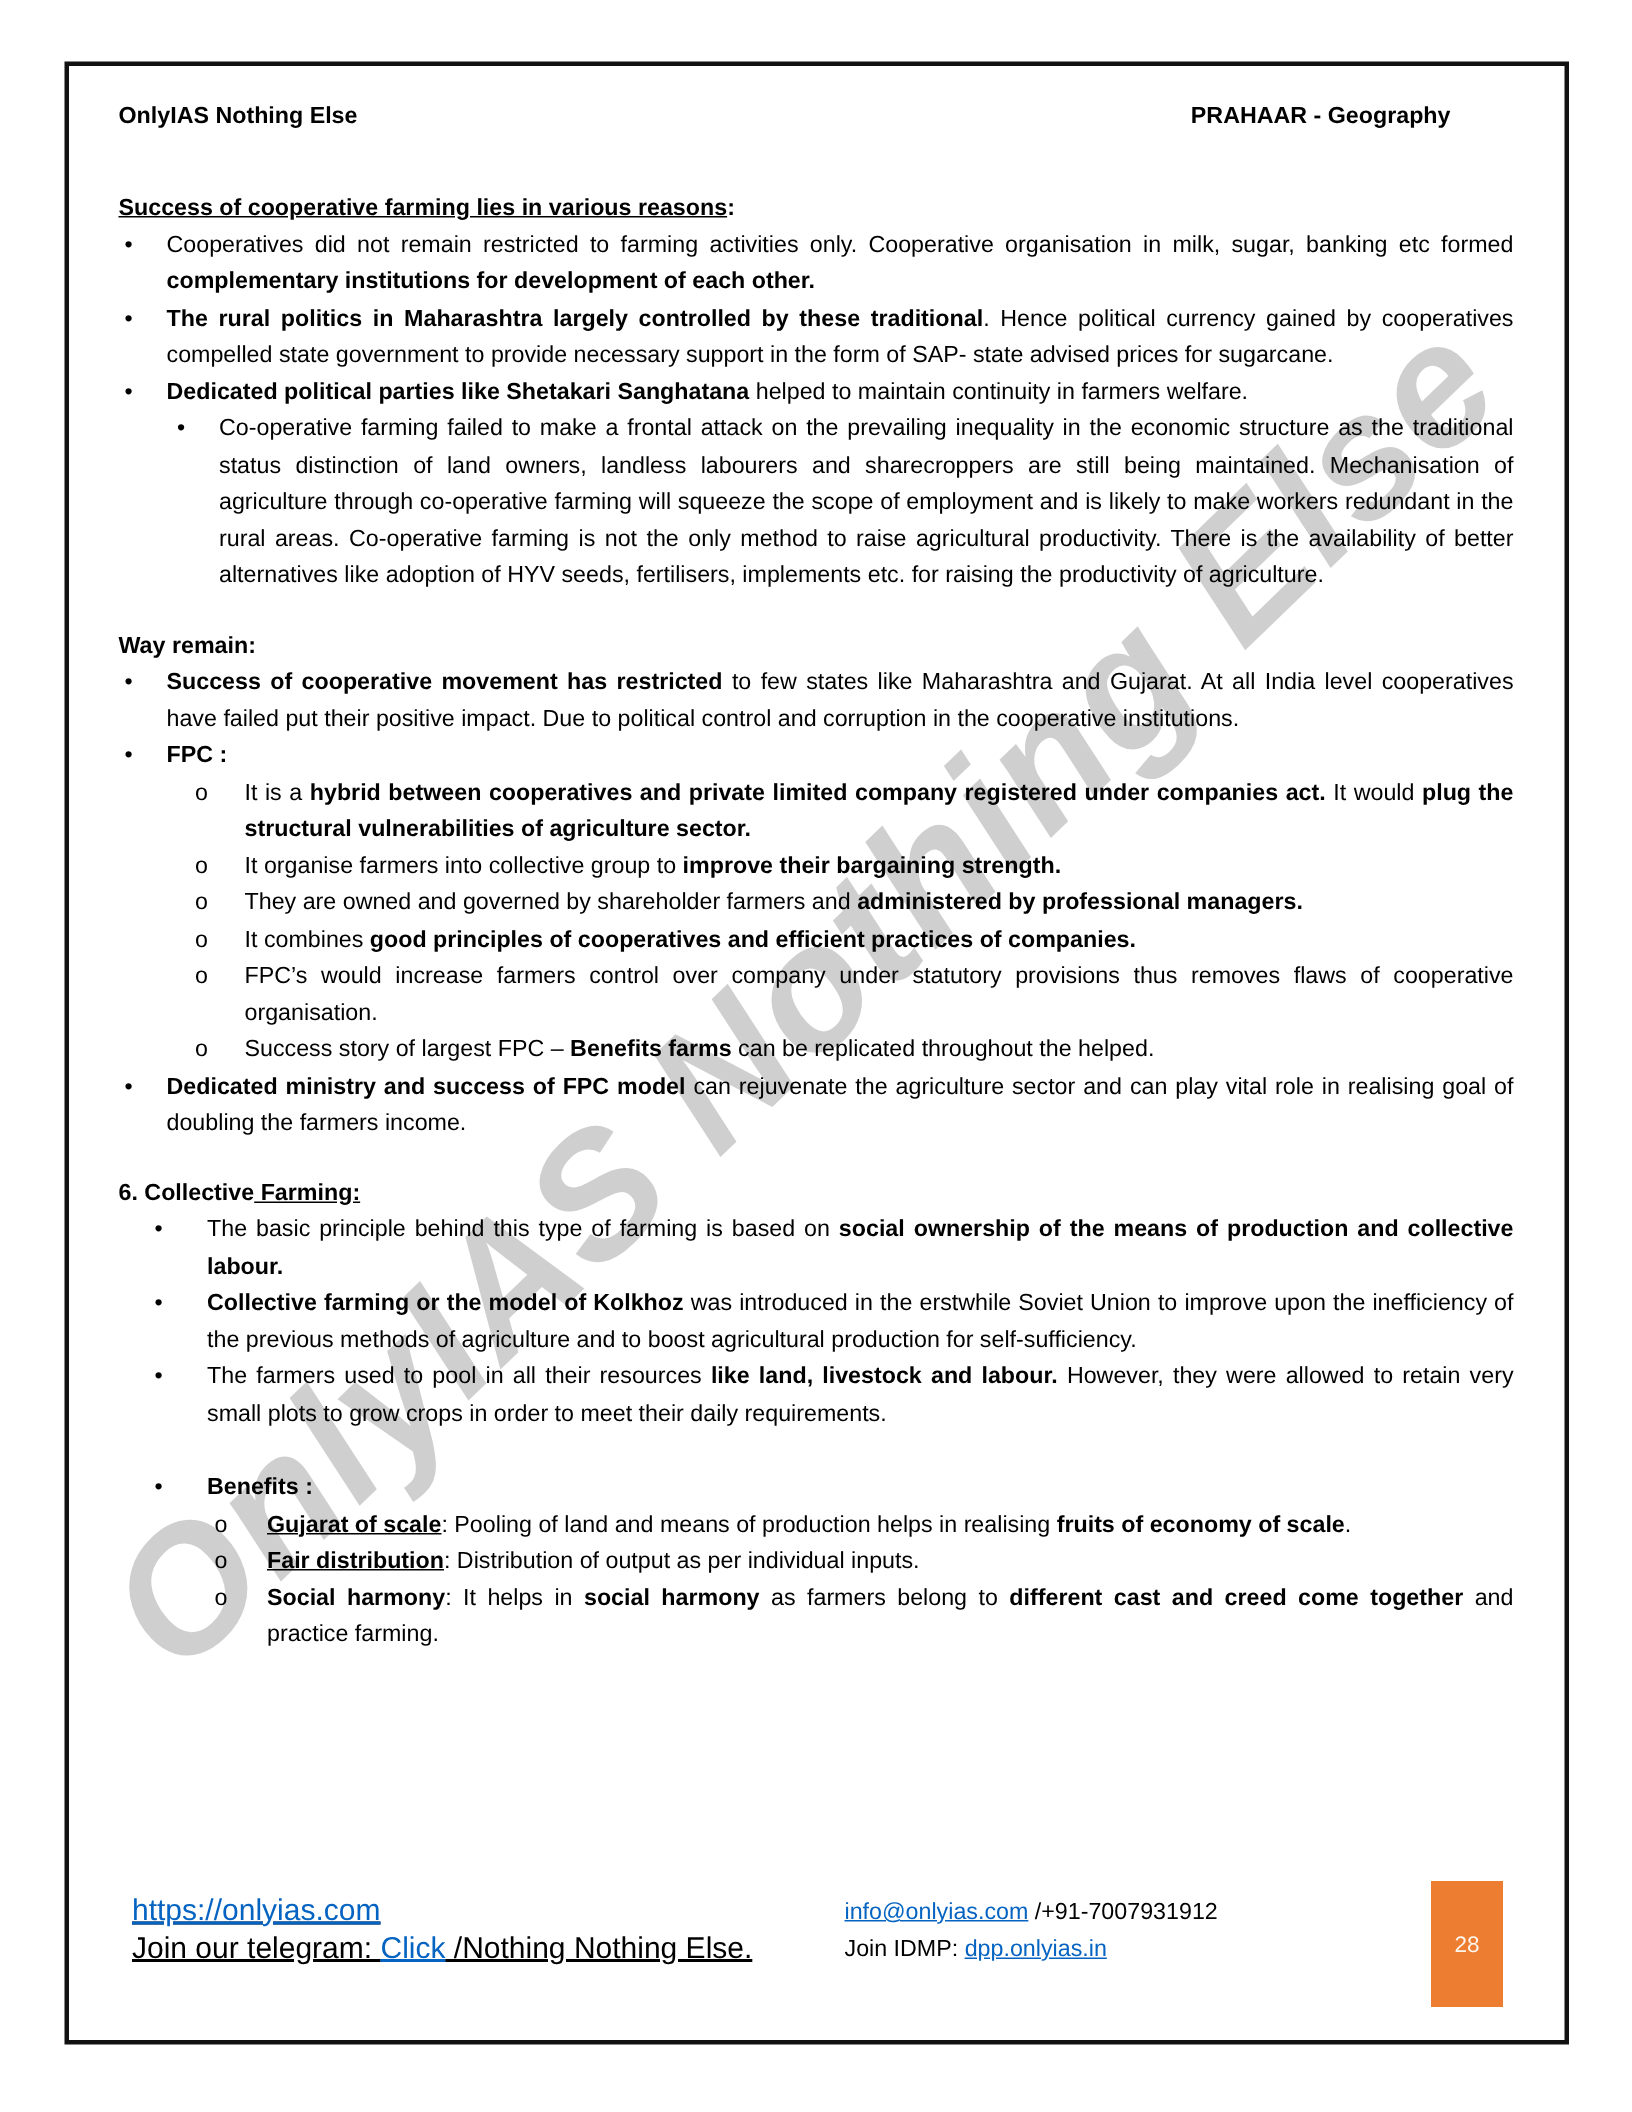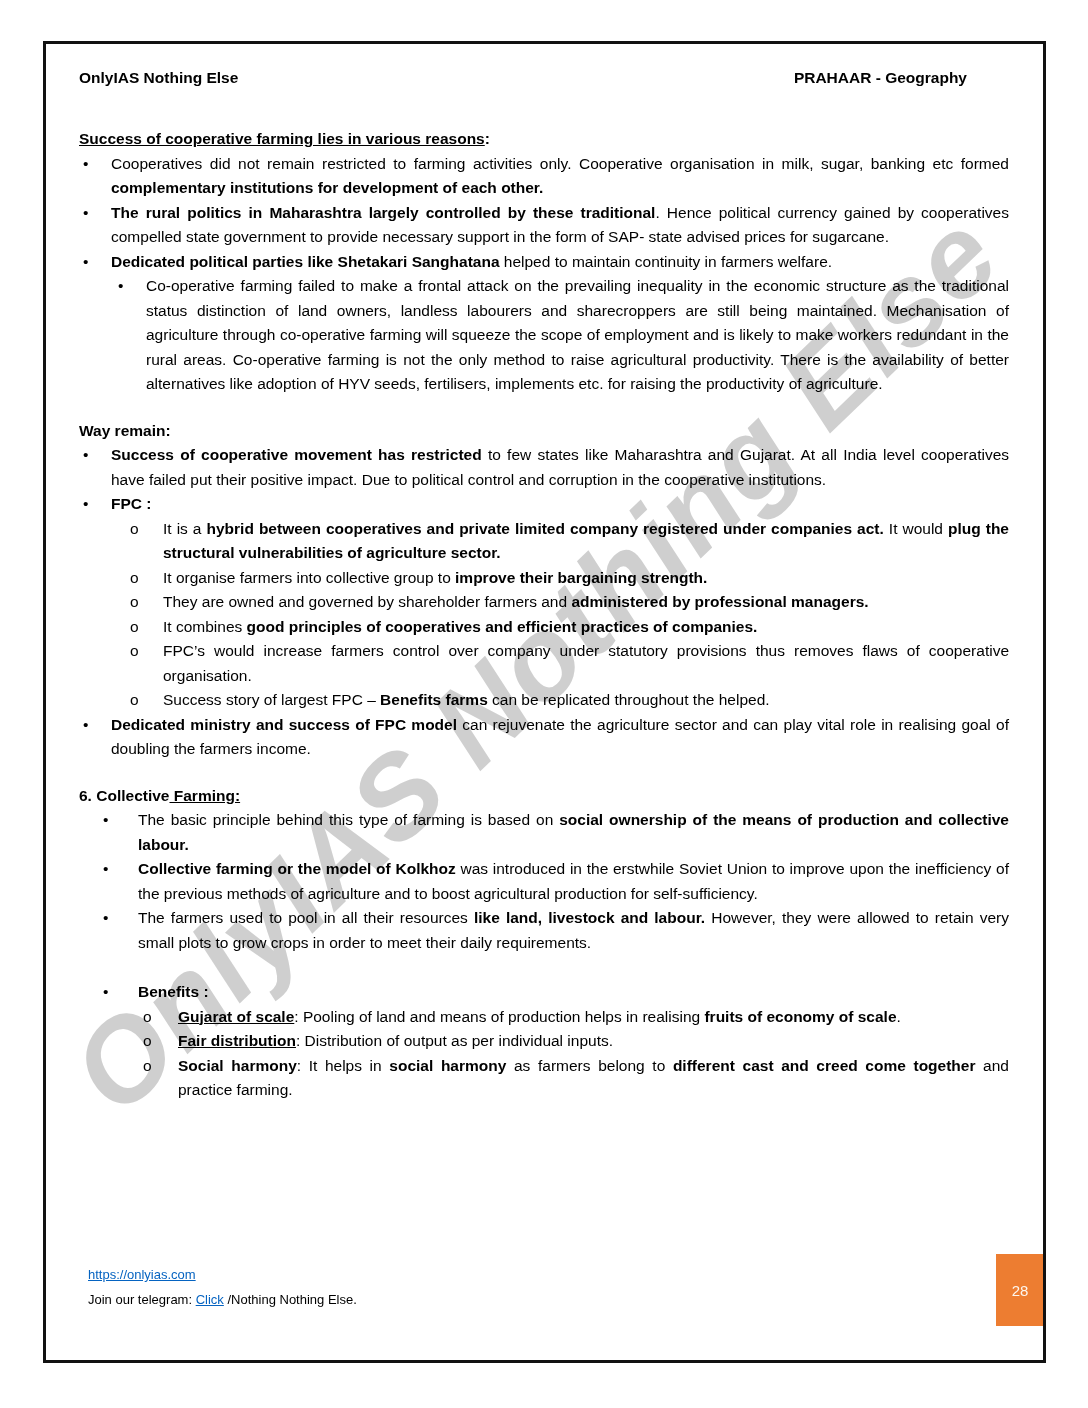--- a/index.html
+++ b/index.html
@@ -39,28 +39,28 @@
   .und { text-decoration:underline; }
   .marker { flex:0 0 auto; }
   .lvA   { padding-left:4px;  }  .lvA  .marker { width:28px; }
   .lvB   { padding-left:39px; }  .lvB  .marker { width:28px; }
   .lvCs  { padding-left:51px; }  .lvCs .marker { width:33px; }
   .lvD   { padding-left:24px; }  .lvD  .marker { width:35px; }
   .lvDs  { padding-left:64px; }  .lvDs .marker { width:35px; }
   a, .link { color:#0563C1; text-decoration:underline; cursor:pointer; }
   .footer-left {
     position:absolute; left:42px; top:1218px; z-index:2;
-    font-size:13px; line-height:25px;
+    font-size:20px; line-height:25px;text-decoration:underline;
   }
   .footer-right {
     position:absolute; left:517px; top:1218px; z-index:2;
     font-size:15.5px; line-height:25px;
   }
   .page-num {
-    position:absolute; left:950px; top:1210px; width:48px; height:72px;
+    position:absolute; left:908px; top:1210px; width:48px; height:84px;
     background:#ED7D31; color:#fdf6ee; z-index:2;
     display:flex; align-items:center; justify-content:center; font-size:15px;
   }
 </style>
 </head>
 <body>
 
 <div class="page">
 
   <div class="watermark">OnlyIAS Nothing Else</div>
@@ -164,16 +164,24 @@
 
   <div class="footer-left">
     <div>
       <a>https://onlyias.com</a>
     </div>
     <div>
       <span>Join our telegram: </span><a>Click</a><span> /Nothing Nothing Else.</span>
     </div>
   </div>
 
+  <div class="footer-right">
+    <div>
+      <a>info@onlyias.com</a><span> /+91-7007931912</span>
+    </div>
+    <div>
+      <span>Join IDMP: </span><a>dpp.onlyias.in</a>
+    </div>
+  </div>
 
   <div class="page-num">28</div>
 
 </div>
 
 </body></html>

